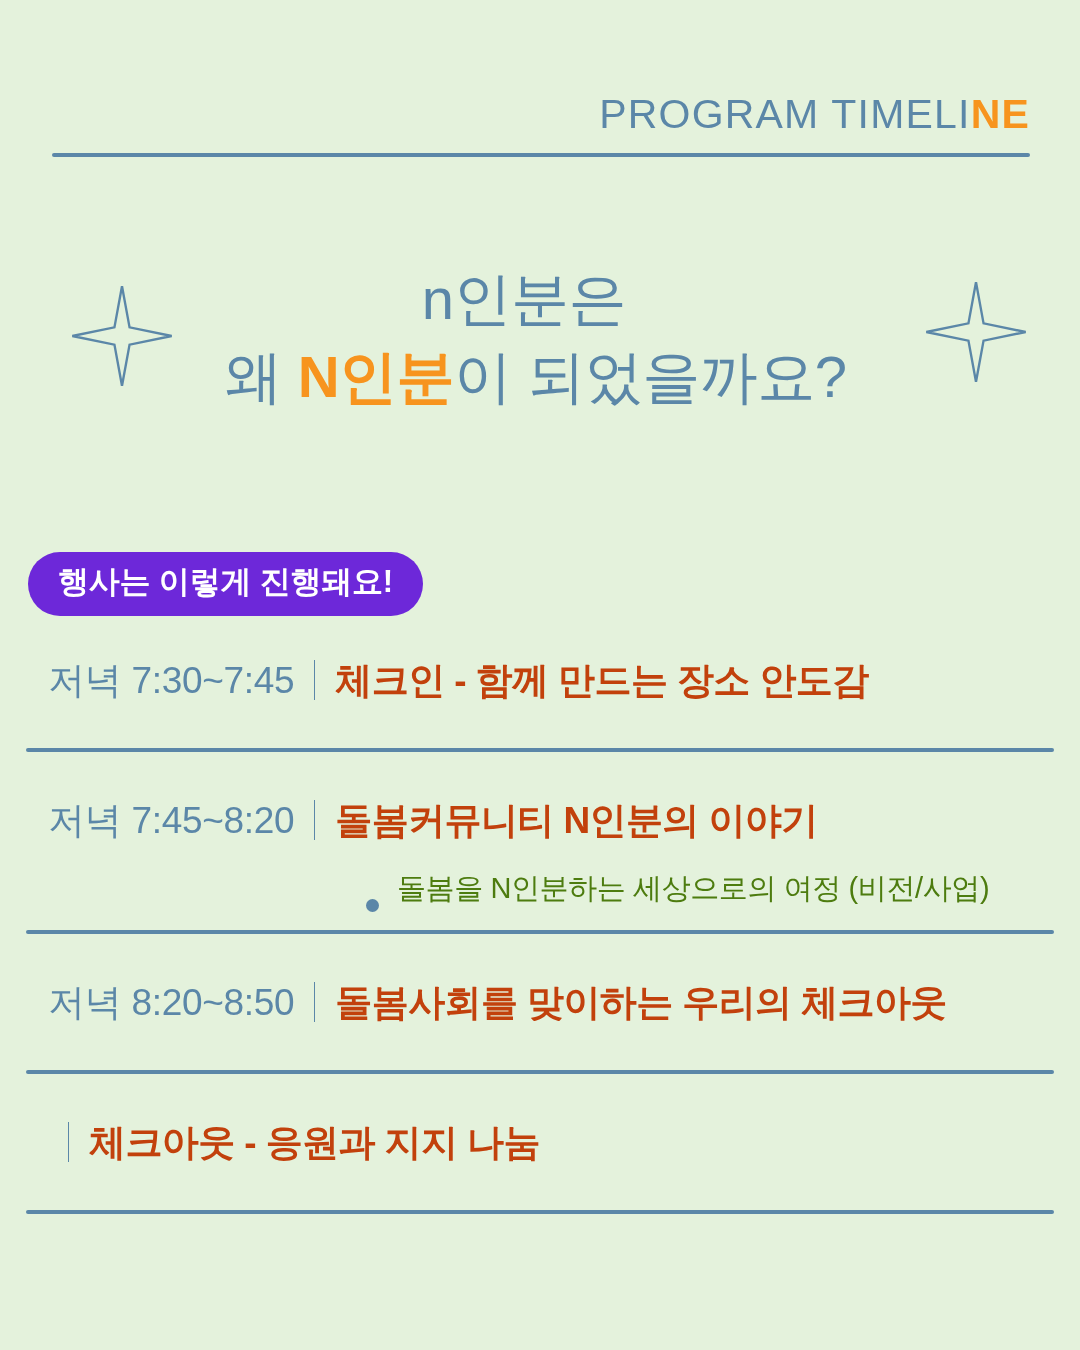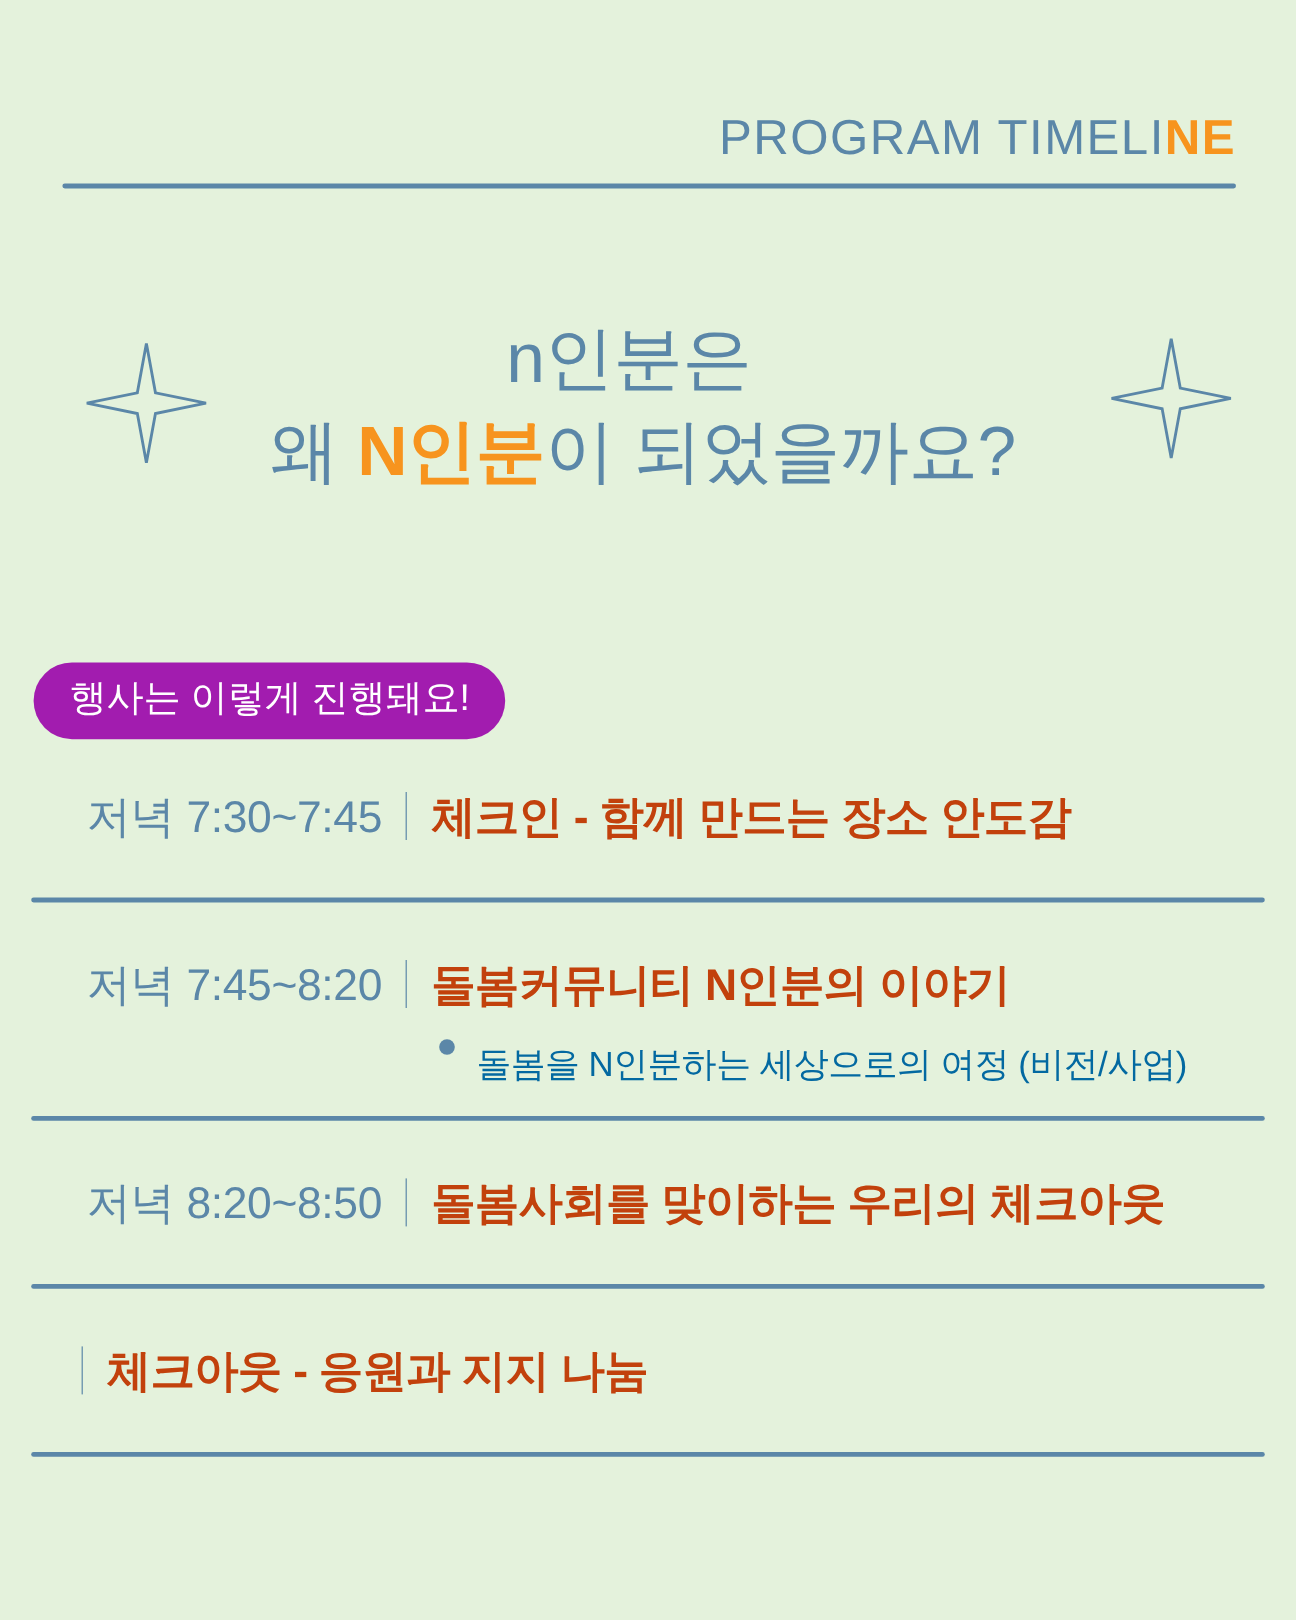--- a/index.html
+++ b/index.html
@@ -87,24 +87,24 @@
     position: absolute;
   }
   .sparkle.left  { left: 68px;  top: 282px; }
   .sparkle.right { left: 922px; top: 278px; }
 
   
   .badge {
     position: absolute;
     left: 28px;
     top: 552px;
-    background: #a21caf;
+    background: #6d28d9;
     color: #ffffff;
     font-size: 31px;
-    font-weight: 400;
+    font-weight: 700;
     border-radius: 34px;
     padding: 13px 30px 16px 30px;
     line-height: 1.12;
     white-space: nowrap;
     letter-spacing: -0.2px;
   }
 
   
   .timeline {
     position: absolute;
@@ -119,21 +119,20 @@
     display: flex;
     align-items: baseline;
     white-space: nowrap;
     padding: 14px 0 16px 22px;
   }
   .tl-time {
     font-size: 37px;
     font-weight: 400;
     color: #5b87a8;
     letter-spacing: -0.3px;
-    margin-left: 24px;
   }
   .tl-sep {
     display: inline-block;
     width: 1px;
     align-self: stretch;
     background: #5b87a8;
     margin: 4px 20px 6px 20px;
     flex: 0 0 1px;
   }
   .tl-desc {
@@ -142,24 +141,24 @@
     color: #c2410c;
     letter-spacing: -0.6px;
   }
   .tl-bullets {
     list-style: none;
     margin: 4px 0 18px 0;
     padding: 0 0 0 340px;
   }
   .tl-bullets li {
     display: flex;
-    align-items: flex-start;
+    align-items: flex-end;
     font-size: 29px;
     font-weight: 400;
-    color: #0369a1;
+    color: #4d7c0f;
     line-height: 1.58;
     letter-spacing: -0.4px;
     white-space: nowrap;
   }
   .bullet-dot {
     width: 13px;
     height: 13px;
     border-radius: 50%;
     background: #5b87a8;
     flex: 0 0 13px;

